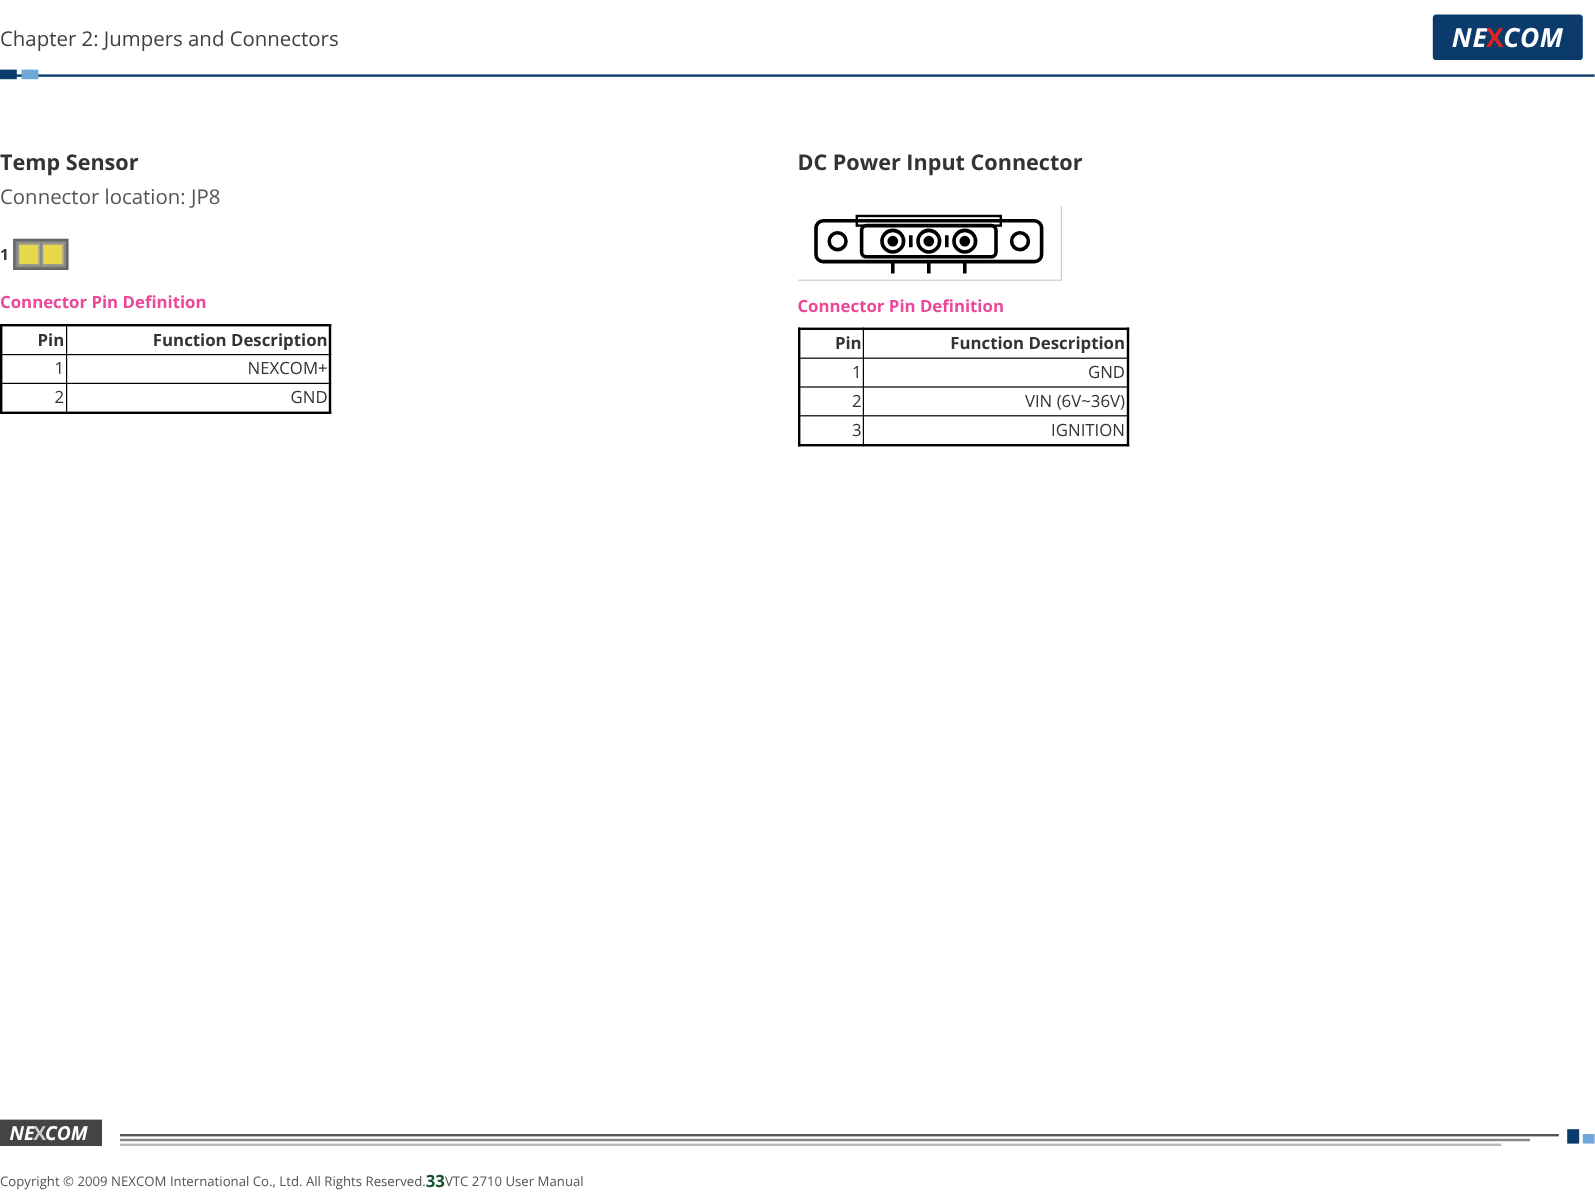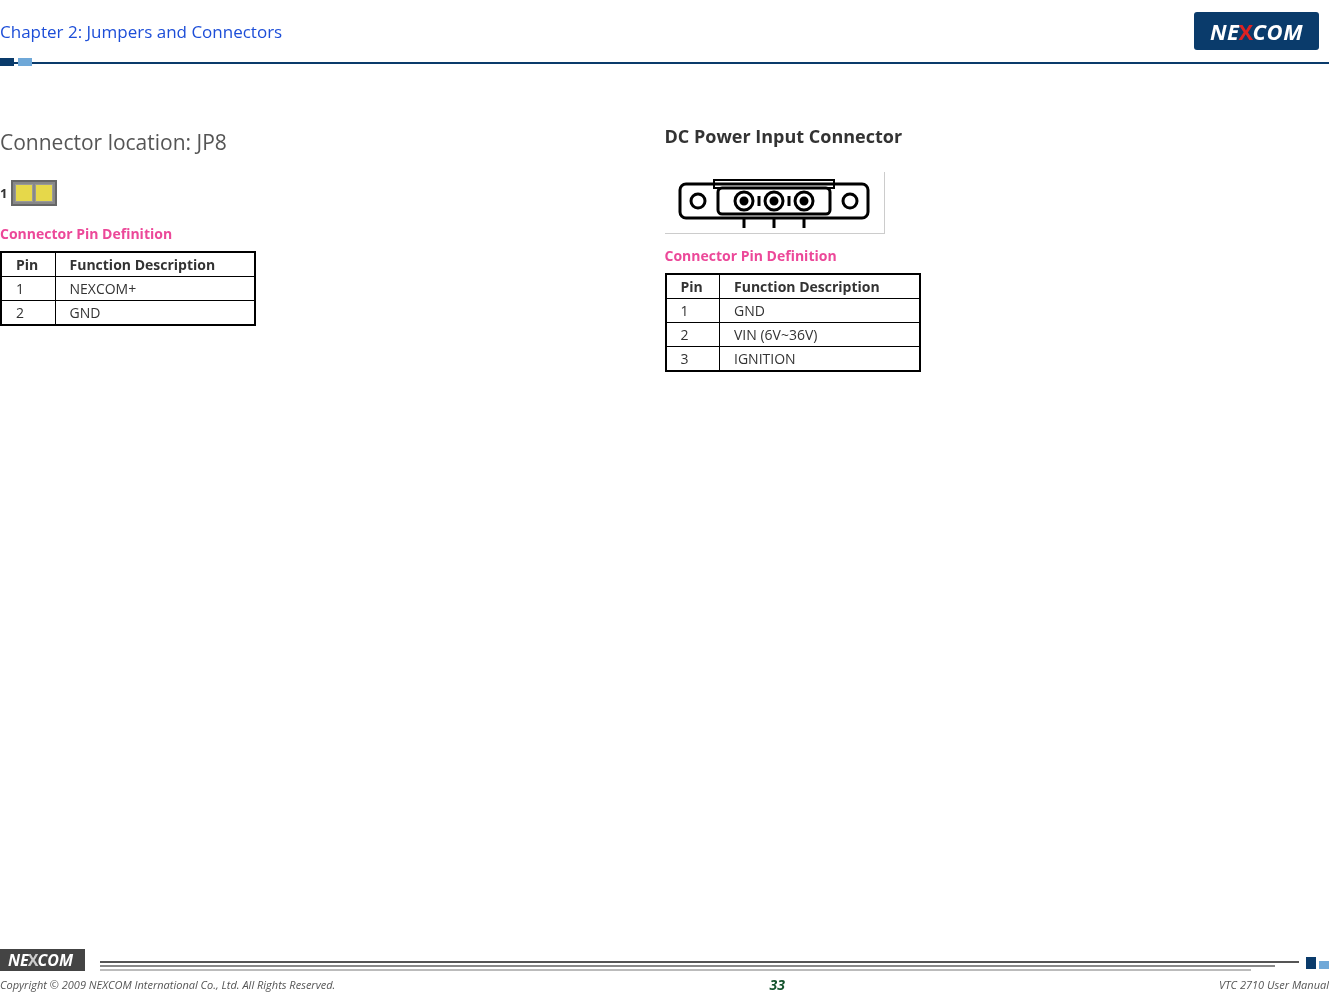--- a/index.html
+++ b/index.html
@@ -12,21 +12,21 @@
       color: #333;
     }
     .header {
       display: flex;
       justify-content: space-between;
       align-items: center;
       padding: 12px 10px 6px 0;
     }
     .chapter-title {
       font-size: 17px;
-      color: #1d4ed8;
+      color: #404040;
       font-weight: 400;
     }
     .logo-top {
       background: #0a3b6b;
       color: #fff;
       padding: 4px 16px;
       font-weight: 700;
       font-size: 22px;
       border-radius: 3px;
       display: flex;
@@ -64,21 +64,21 @@
       width: 50%;
       padding-right: 20px;
     }
     .col.right { padding-left: 0px; }
     .sec-title {
       font-weight: 700;
       font-size: 18px;
       color: #333;
     }
     .sec-sub {
-      font-size: 21px;
+      font-size: 17px;
       color: #555;
       margin-top: 4px;
     }
     .pin-label {
       font-weight: 700;
       font-size: 13px;
       color: #333;
     }
     .jp8-area { margin: 24px 0 18px 0; display: flex; align-items: center; gap: 4px;}
     .jp8 {
@@ -97,26 +97,26 @@
       margin: 8px 0 8px 0;
       color: #ec4899;
     }
     table.pins {
       border-collapse: collapse;
       border: 2px solid #000;
     }
     table.pins th, table.pins td {
       border: 1px solid #000;
       font-size: 14px;
-      text-align: left;
-      padding: 2px 14px;
+      text-align: right;
+      padding: 2px 1px;
     }
     table.pins th { font-weight: 700; }
     table.pins .c1 { width: 54px; }
-    table.pins .c2 { width: 200px; }
+    table.pins .c2 { width: 220px; }
     .cn1-img {
       margin: 24px 0 12px 0;
       width: 220px;
       height: 62px;
       border-right: 1px solid #ccc;
       border-bottom: 1px solid #ccc;
       display: flex;
       align-items: center;
       justify-content: center;
     }
@@ -160,26 +160,24 @@
       position: absolute;
       right: 0;
       bottom: 2px;
       display: flex;
       align-items: flex-end;
     }
     .fr1 { width: 10px; height: 12px; background: #0a3b6b; margin-right: 3px;}
     .fr2 { width: 10px; height: 8px; background: #6fa8d8;}
     .footer-text {
       display: flex;
-      justify-content: space-between;
       font-size: 11px;
       color: #555;
-      margin-top: 4px;
-      align-items: center;
-      font-style: italic;
+      margin-top: 20px;
+      align-items: center;
     }
     .page-num {
       font-weight: 700;
       font-size: 14px;
       color: #14532d;
     }
   </style>
 </head>
 <body>
 
@@ -195,20 +193,21 @@
 <div class="divider-area">
   <div class="divider-line"></div>
   <div class="divider-blocks">
     <div class="db1"></div>
     <div class="db2"></div>
   </div>
 </div>
 
 <div class="content">
   <div class="col">
+    <div class="sec-title">Temp Sensor</div>
     <div class="sec-sub">Connector location: JP8</div>
 
     <div class="jp8-area">
       <span class="pin-label">1</span>
       <div class="jp8">
         <div class="pad"></div>
         <div class="pad"></div>
       </div>
     </div>
 

